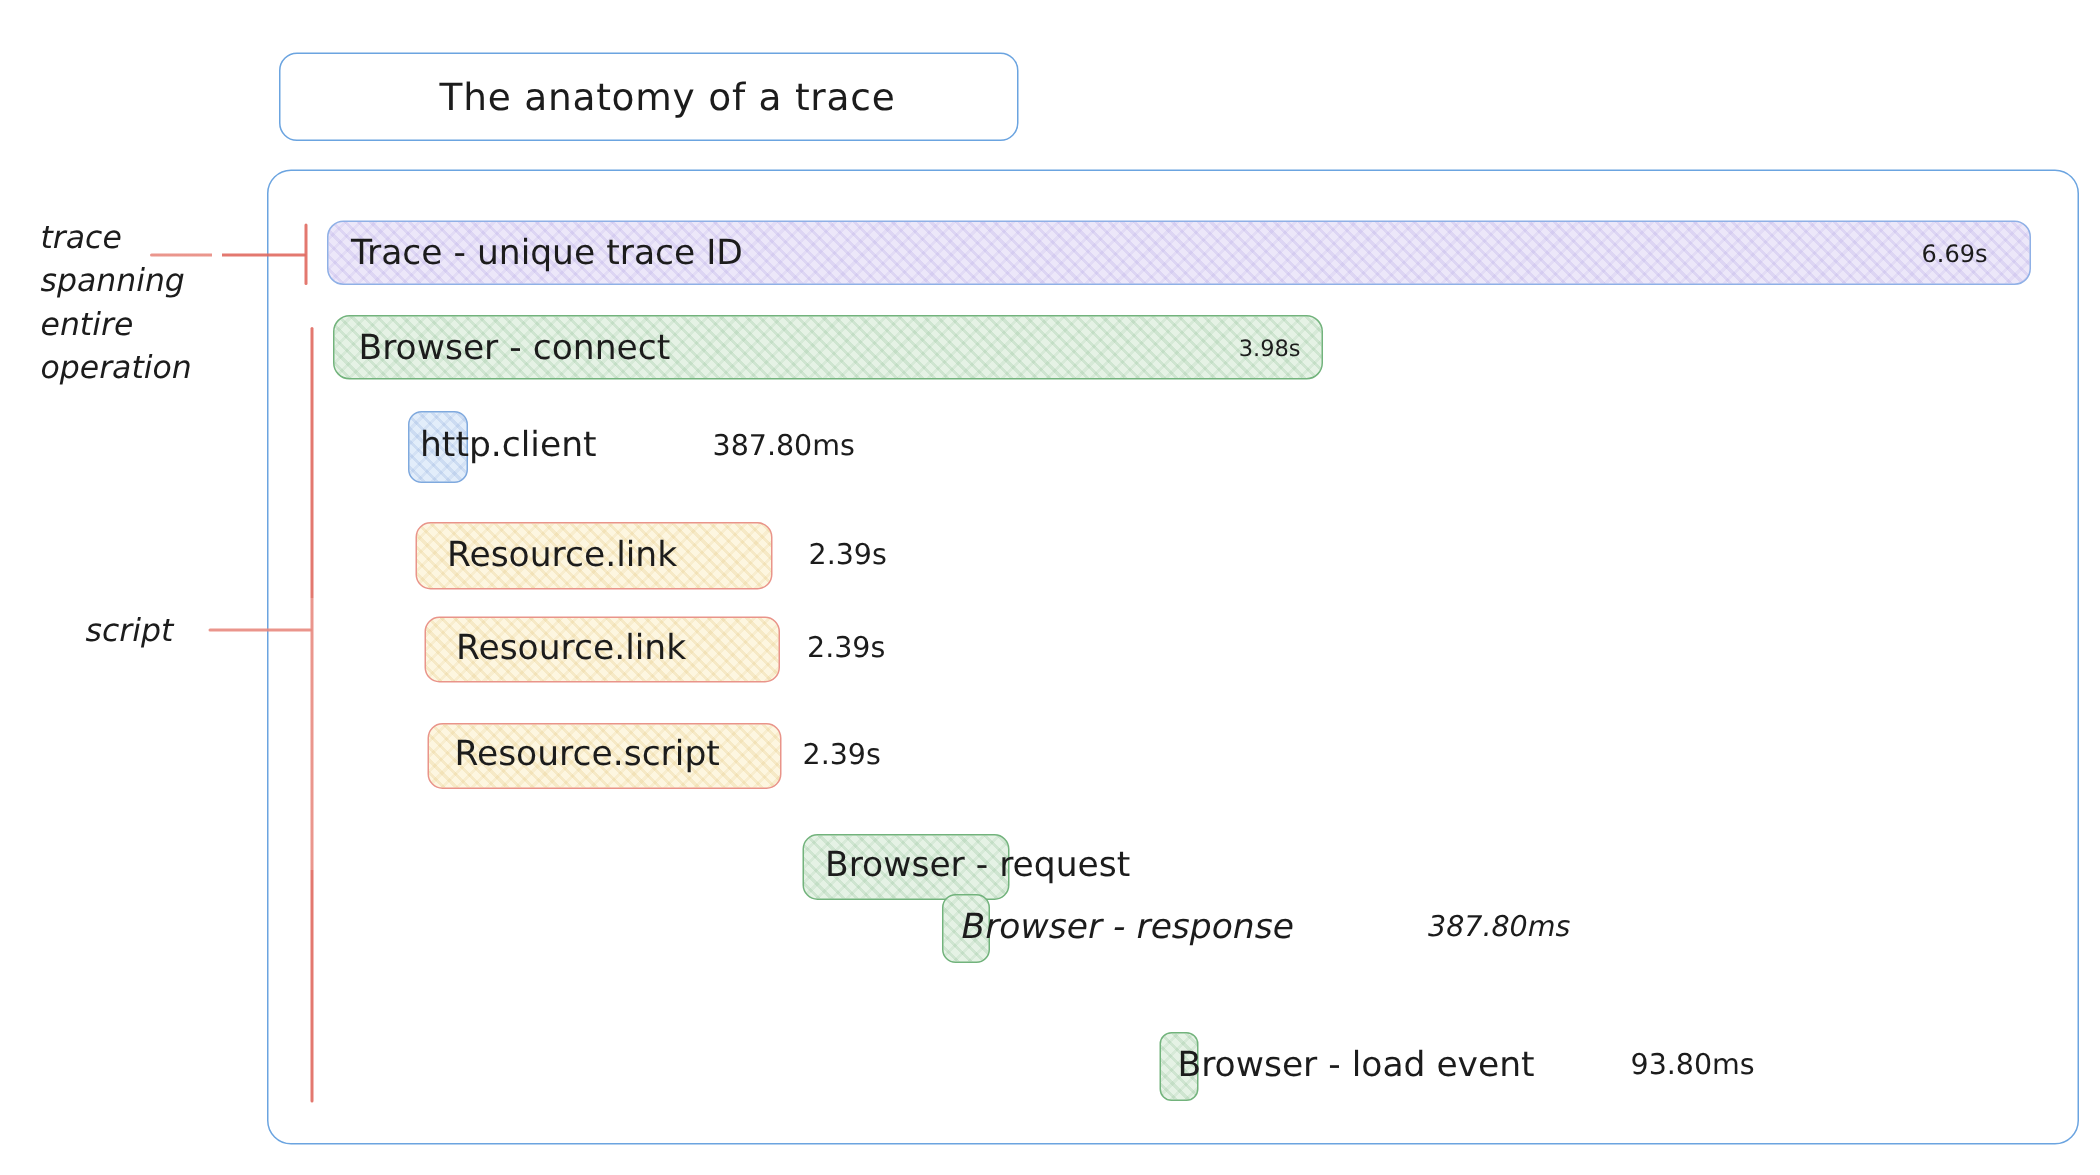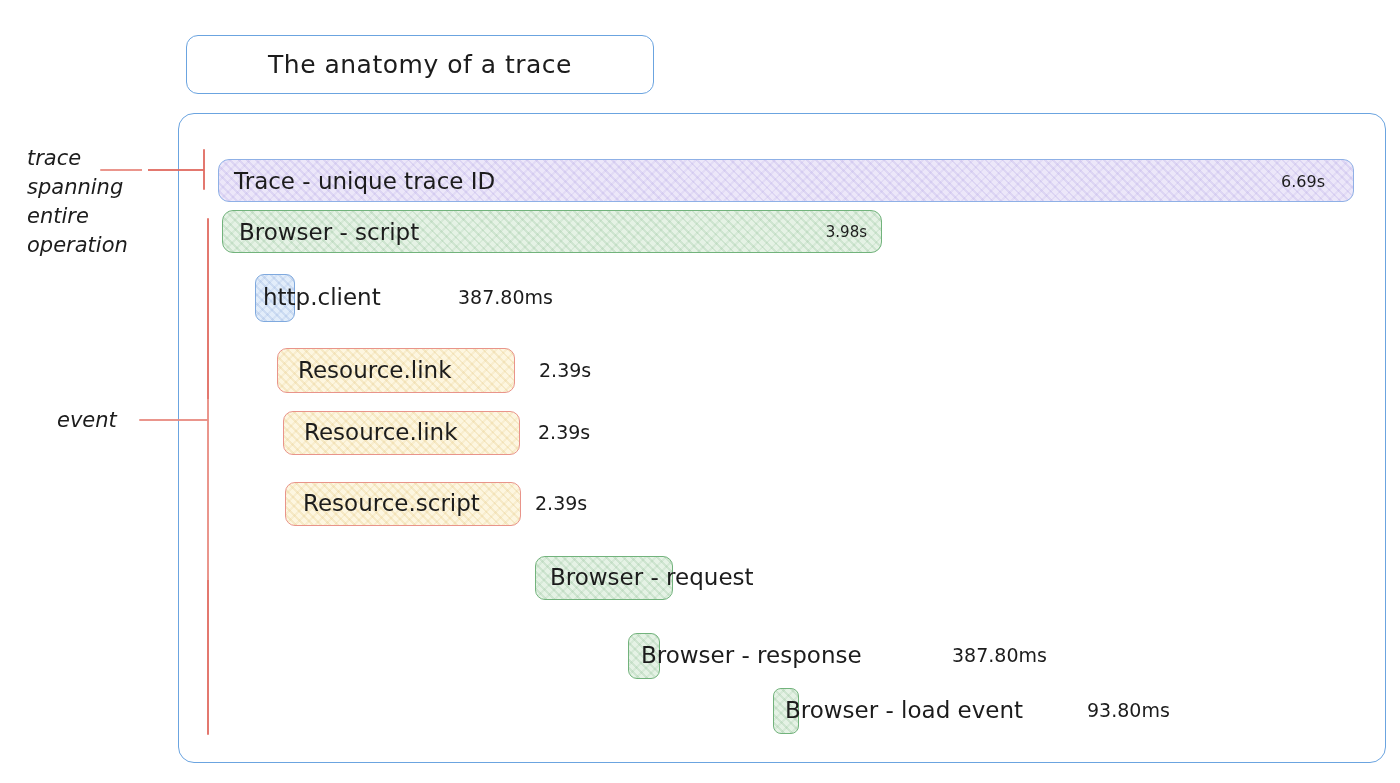--- a/index.html
+++ b/index.html
@@ -12,21 +12,21 @@
     color: #1c1c1c;
     overflow: hidden;
   }
   .abs { position: absolute; }
 
   
   .title-box {
     left: 186px; top: 35px; width: 466px; height: 57px;
     border: 1.6px solid #6ba4e0; border-radius: 12px;
     display: flex; align-items: center; justify-content: center;
-    font-size: 25px; letter-spacing: 0.5px;
+    font-size: 25px; letter-spacing: 0.5px; padding-left: 25px;
   }
   .container-box {
     left: 178px; top: 113px; width: 1206px; height: 648px;
     border: 1.6px solid #6ba4e0; border-radius: 16px;
   }
 
   
   .fill-purple {
     background-color: #ece7f9;
     background-image:
@@ -72,31 +72,31 @@
   .row .label {
     position: absolute; top: 50%; transform: translateY(-50%);
     font-size: 23px; white-space: nowrap;
   }
   .row .duration {
     position: absolute; top: 50%; transform: translateY(-50%);
     font-size: 19px; white-space: nowrap;
   }
 
   
-  .s-trace { left: 218px; top: 147px; width: 1134px; height: 41px; margin-top: 12px; }
+  .s-trace { left: 218px; top: 147px; width: 1134px; height: 41px; }
   .s-trace .label { left: 15px; }
   .s-trace .duration { right: 28px; font-size: 16px; }
 
   
   .s-connect { left: 222px; top: 210px; width: 658px; height: 41px; }
   .s-connect .label { left: 16px; }
   .s-connect .duration { right: 14px; }
 
   
-  .s-http { left: 255px; top: 274px; width: 420px; height: 46px; padding-left: 32px; }
+  .s-http { left: 272px; top: 274px; width: 420px; height: 46px; padding-left: 32px; }
   .s-http .box { width: 38px; height: 46px; border-radius: 9px; }
   .s-http .label { left: 8px; }
   .s-http .duration { left: 203px; }
 
   
   .s-res1 { left: 277px; top: 348px; width: 340px; height: 43px; }
   .s-res1 .box { width: 236px; height: 43px; border-radius: 10px; }
   .s-res1 .label { left: 21px; }
   .s-res1 .duration { left: 262px; }
 
@@ -109,21 +109,21 @@
   .s-res3 .box { width: 234px; height: 42px; border-radius: 10px; }
   .s-res3 .label { left: 18px; }
   .s-res3 .duration { left: 250px; }
 
   
   .s-request { left: 492px; top: 556px; width: 300px; height: 42px; margin-left: 43px; }
   .s-request .box { width: 136px; height: 42px; border-radius: 10px; }
   .s-request .label { left: 15px; }
 
   
-  .s-response { left: 628px; top: 633px; width: 420px; height: 44px; }
+  .s-response { left: 628px; top: 596px; width: 420px; height: 44px; font-style: italic; }
   .s-response .box { width: 30px; height: 44px; border-radius: 9px; }
   .s-response .label { left: 13px; }
   .s-response .duration { left: 324px; }
 
   
   .s-load { left: 773px; top: 688px; width: 400px; height: 44px; }
   .s-load .box { width: 24px; height: 44px; border-radius: 8px; }
   .s-load .label { left: 12px; }
   .s-load .duration { left: 314px; }
 
@@ -150,34 +150,34 @@
   <div class="abs title-box">
     <span>The anatomy of a trace</span>
   </div>
 
   <div class="abs container-box"></div>
 
   <div class="abs note note-trace">trace
 spanning
 entire
 operation</div>
-  <div class="abs note note-spans">event</div>
+  <div class="abs note note-spans">script</div>
 
   <div class="abs red-line ln-trace-h"></div>
   <div class="abs red-line ln-trace-tick"></div>
   <div class="abs red-line ln-spans-h"></div>
   <div class="abs red-line ln-spans-v"></div>
 
   <div class="abs bar fill-purple s-trace">
     <span class="label">Trace - unique trace ID</span>
     <span class="duration">6.69s</span>
   </div>
 
   <div class="abs bar fill-green s-connect">
-    <span class="label">Browser - script</span>
+    <span class="label">Browser - connect</span>
     <span class="duration">3.98s</span>
   </div>
 
   <div class="abs row s-http">
     <div class="box fill-blue"></div>
     <span class="label">http.client</span>
     <span class="duration">387.80ms</span>
   </div>
 
   <div class="abs row s-res1">

